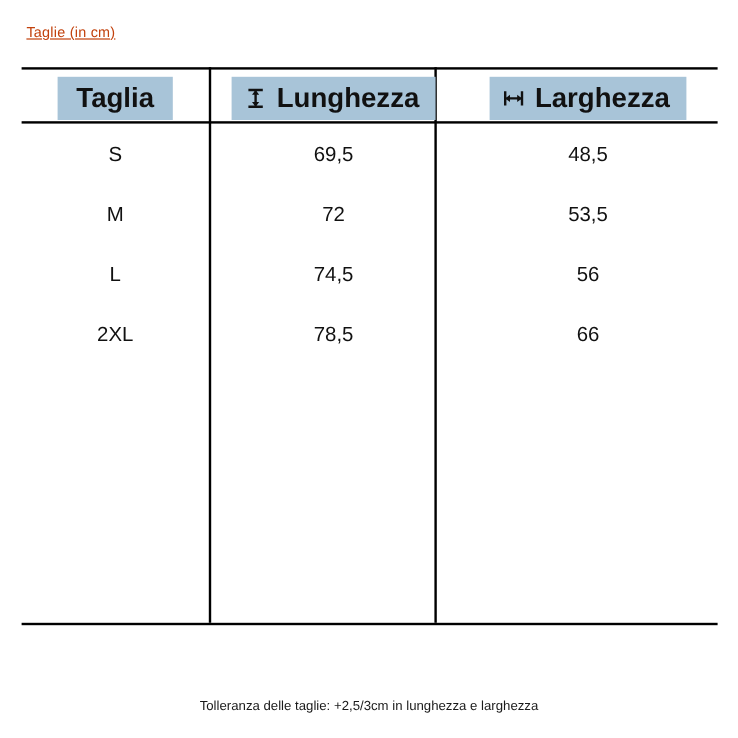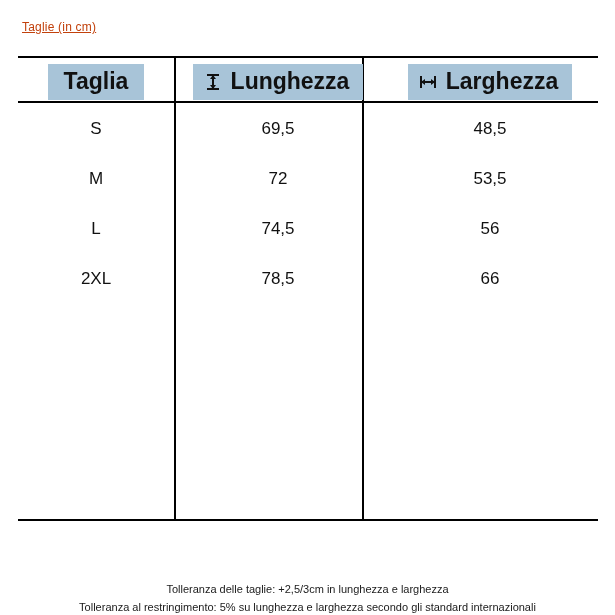--- a/index.html
+++ b/index.html
@@ -201,16 +201,15 @@
           <td>2XL</td>
           <td>78,5</td>
           <td>66</td>
         </tr>
       </tbody>
     </table>
   </div>
 
   <div class="footnotes">
     <div class="footnote">Tolleranza delle taglie: +2,5/3cm in lunghezza e larghezza</div>
-    <div class="footnote">Tolleranza al restringimento: 5% su lunghezza e larghezza secondo gli standard internazionali</div>
   </div>
 
 </div>
 
 </body></html>

